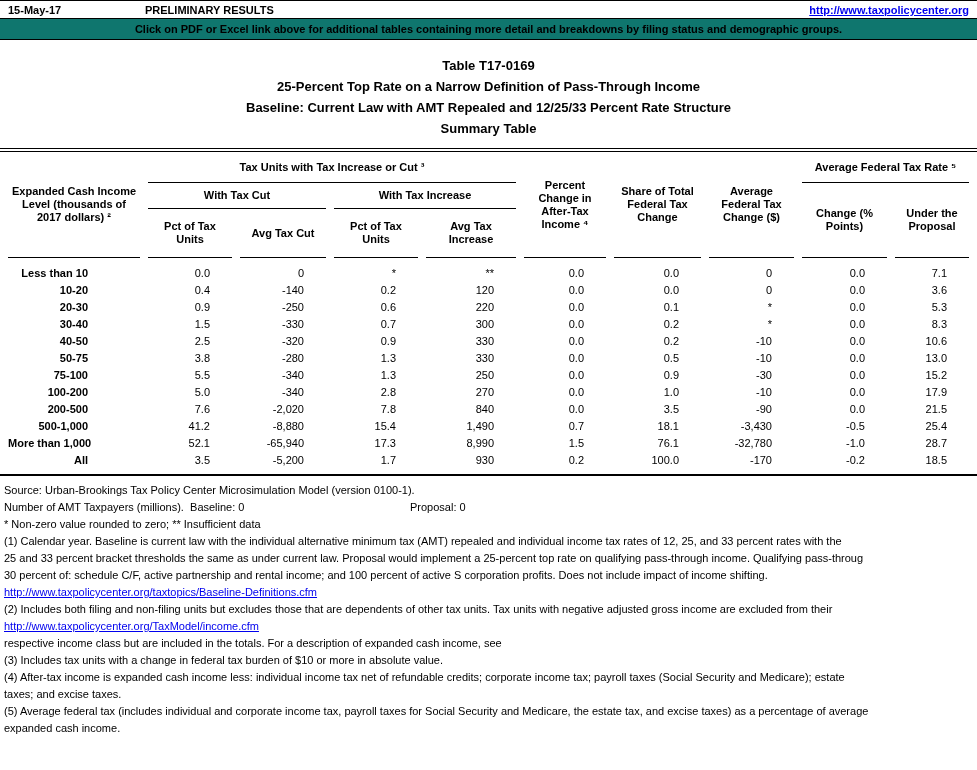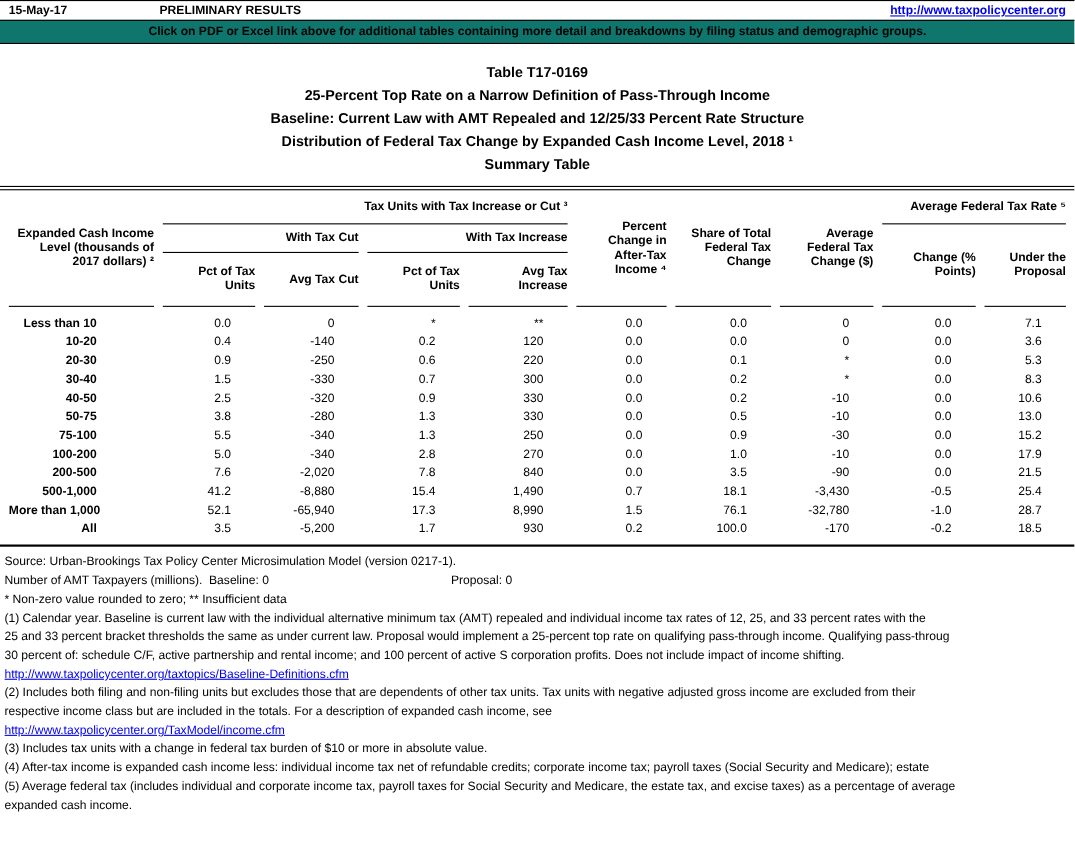--- a/index.html
+++ b/index.html
@@ -16,21 +16,21 @@
           text-align:center;font-size:11px;font-weight:bold;}
   
   .titles{margin-top:15px;text-align:center;font-weight:bold;font-size:13px;}
   .titles div{line-height:21px;}
   
   .dbl-rule{margin-top:9px;height:2px;border-top:1.5px solid #000;border-bottom:1.5px solid #000;}
   .thick-rule{margin-top:5px;border-top:2.5px solid #000;height:0;}
   
   table.summary{width:977px;table-layout:fixed;border-collapse:separate;border-spacing:8px 0;font-size:11px;}
   table.summary th{font-weight:bold;text-align:center;vertical-align:middle;padding:0;line-height:13px;}
-  table.summary .u{border-bottom:1.5px solid #000;text-align:right;}
+  table.summary .u{border-bottom:1.5px solid #000;}
   tr.hr1{height:31px;} tr.hr2{height:26px;} tr.hr3{height:49px;}
   table.summary td{height:17px;line-height:17px;text-align:right;padding:0 22px 0 0;white-space:nowrap;overflow:hidden;}
   table.summary td.level{font-weight:bold;padding-right:52px;}
   table.summary tbody tr:first-child td{padding-top:7px;}
   
   .footnotes{padding:6px 0 0 4px;font-size:11px;}
   .fline{height:17px;line-height:17px;white-space:pre;overflow:hidden;}
   .fline a{color:#0000EE;}
   .amt-first{display:inline-block;width:406px;}
 </style>
@@ -44,21 +44,20 @@
     <span class="status">PRELIMINARY RESULTS</span>
     <a href="#" class="site-link">http://www.taxpolicycenter.org</a>
   </div>
 
   <div class="banner">Click on PDF or Excel link above for additional tables containing more detail and breakdowns by filing status and demographic groups.</div>
 
   <div class="titles">
     <div>Table T17-0169</div>
     <div>25-Percent Top Rate on a Narrow Definition of Pass-Through Income</div>
     <div>Baseline: Current Law with AMT Repealed and 12/25/33 Percent Rate Structure</div>
-    <div>Distribution of Federal Tax Change by Expanded Cash Income Level, 2018 ¹</div>
     <div>Summary Table</div>
   </div>
 
   <div class="dbl-rule"></div>
 
   <table class="summary">
     <colgroup>
       <col style="width:132px">
         <col style="width:84px">
         <col style="width:86px">
@@ -268,31 +267,32 @@
           <td>-170</td>
           <td>-0.2</td>
           <td>18.5</td>
         </tr>
       </tbody>
   </table>
 
   <div class="thick-rule"></div>
 
   <div class="footnotes">
-    <div class="fline">Source: Urban-Brookings Tax Policy Center Microsimulation Model (version 0217-1).</div>
+    <div class="fline">Source: Urban-Brookings Tax Policy Center Microsimulation Model (version 0100-1).</div>
     <div class="fline"><span class="amt-first">Number of AMT Taxpayers (millions).  Baseline: 0</span><span>Proposal: 0</span></div>
     <div class="fline">* Non-zero value rounded to zero; ** Insufficient data</div>
     <div>
         <div class="fline">(1) Calendar year. Baseline is current law with the individual alternative minimum tax (AMT) repealed and individual income tax rates of 12, 25, and 33 percent rates with the</div>
         <div class="fline">25 and 33 percent bracket thresholds the same as under current law. Proposal would implement a 25-percent top rate on qualifying pass-through income. Qualifying pass-throug</div>
         <div class="fline">30 percent of: schedule C/F, active partnership and rental income; and 100 percent of active S corporation profits. Does not include impact of income shifting.</div>
         <div class="fline"><a href="#">http://www.taxpolicycenter.org/taxtopics/Baseline-Definitions.cfm</a></div>
         <div class="fline">(2) Includes both filing and non-filing units but excludes those that are dependents of other tax units. Tax units with negative adjusted gross income are excluded from their</div>
+        <div class="fline"><a href="#">http://www.taxpolicycenter.org/TaxModel/income.cfm</a></div>
         <div class="fline">respective income class but are included in the totals. For a description of expanded cash income, see</div>
-        <div class="fline"><a href="#">http://www.taxpolicycenter.org/TaxModel/income.cfm</a></div>
         <div class="fline">(3) Includes tax units with a change in federal tax burden of $10 or more in absolute value.</div>
         <div class="fline">(4) After-tax income is expanded cash income less: individual income tax net of refundable credits; corporate income tax; payroll taxes (Social Security and Medicare); estate</div>
+        <div class="fline">taxes; and excise taxes.</div>
         <div class="fline">(5) Average federal tax (includes individual and corporate income tax, payroll taxes for Social Security and Medicare, the estate tax, and excise taxes) as a percentage of average</div>
         <div class="fline">expanded cash income.</div>
       </div>
   </div>
 
 </div>
 
 </body></html>

